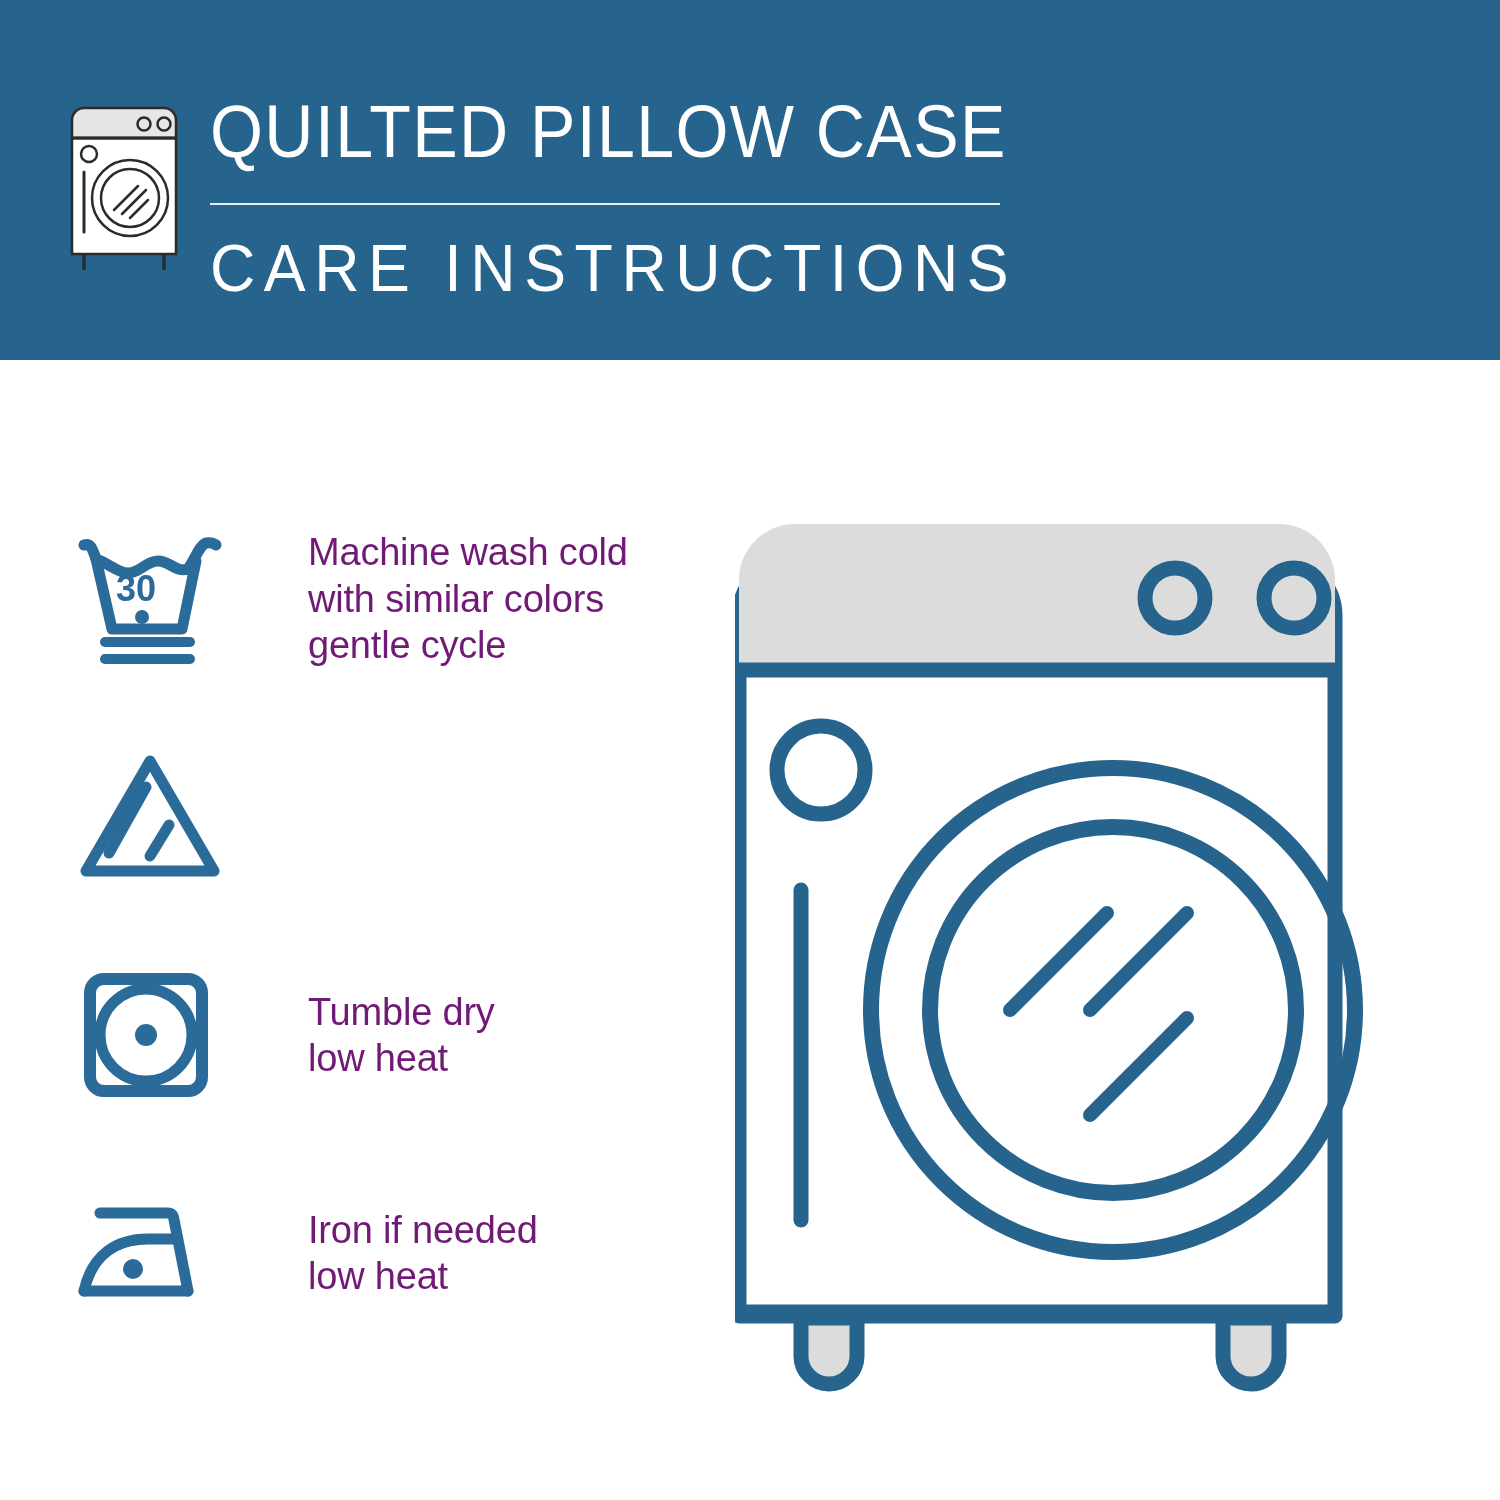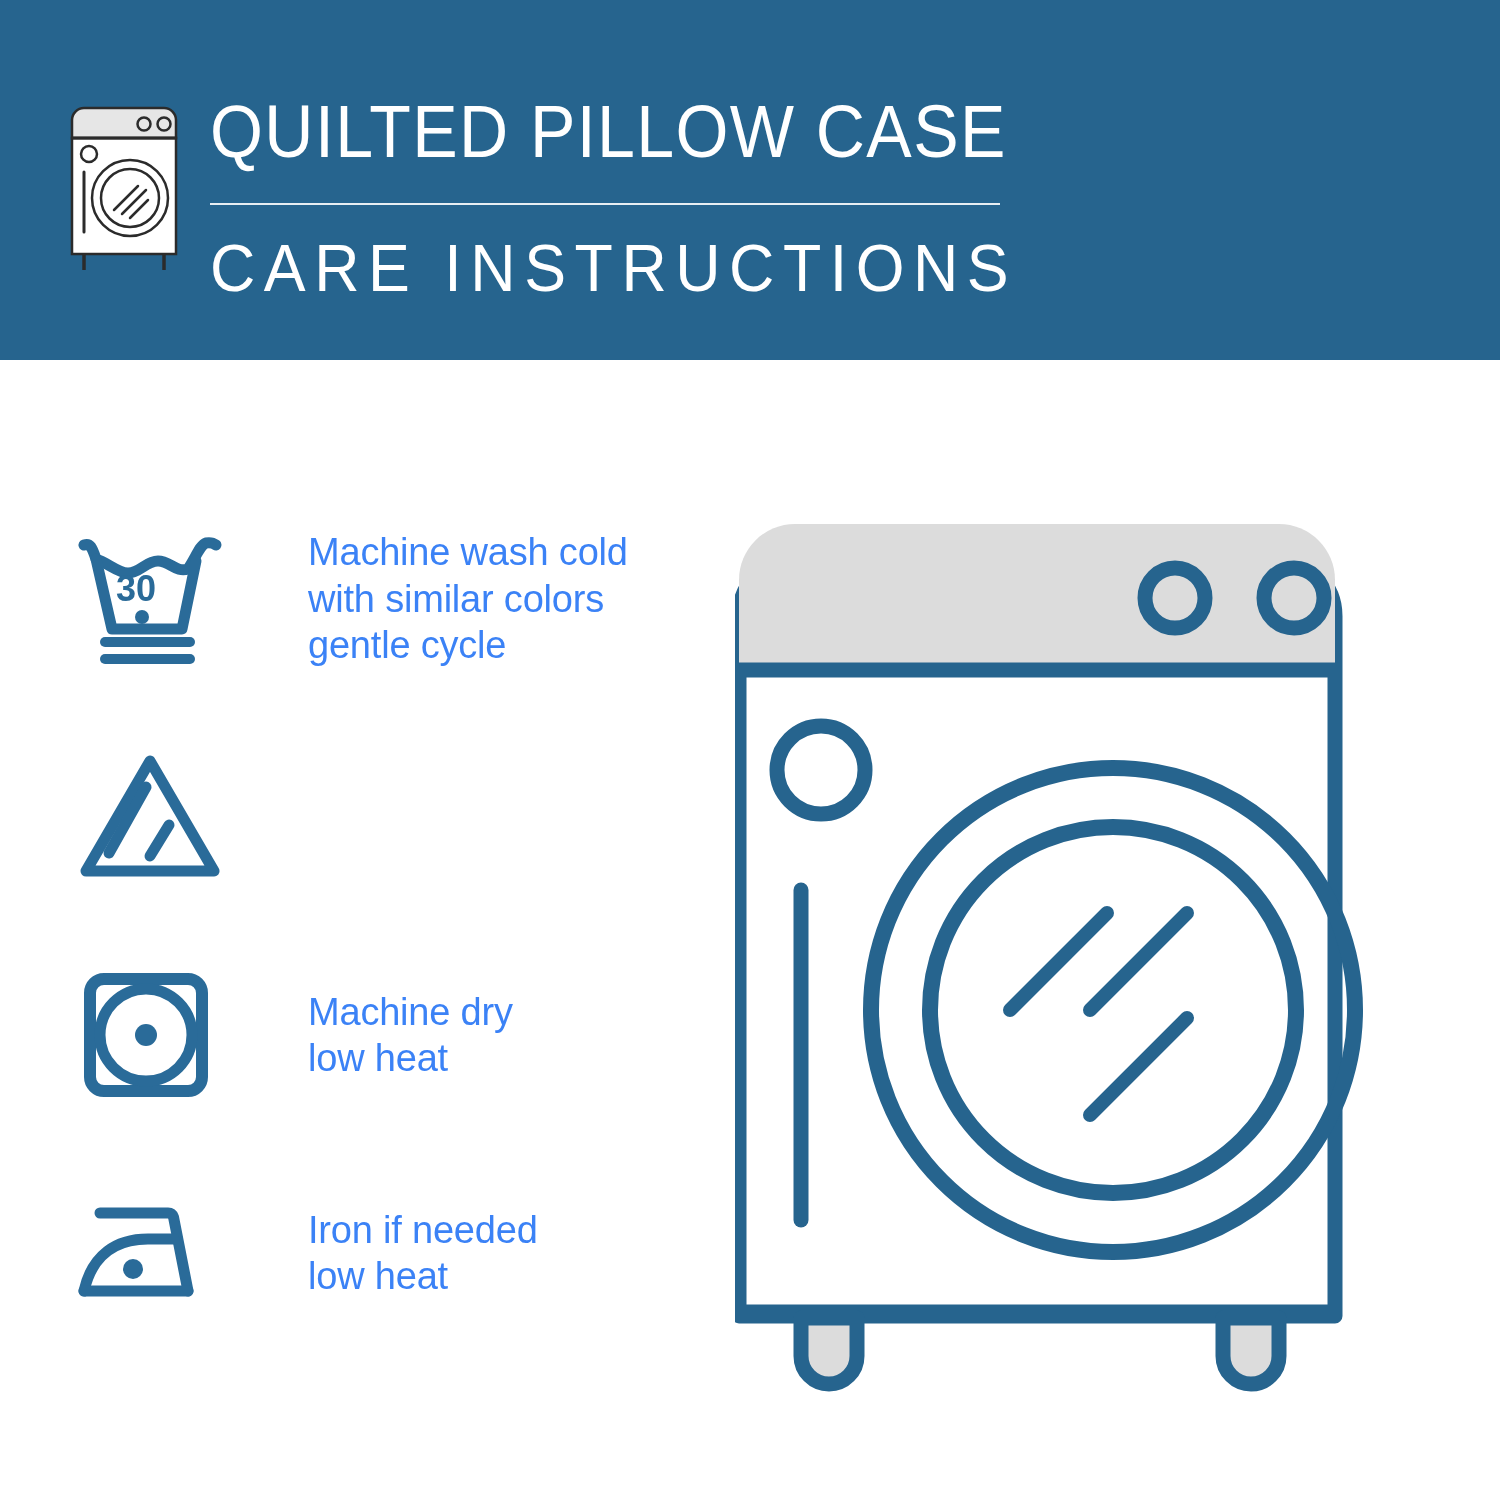--- a/index.html
+++ b/index.html
@@ -97,21 +97,21 @@
   .care-symbol {
     width: 170px;
     flex: 0 0 170px;
     display: flex;
     align-items: center;
     justify-content: flex-start;
   }
   .care-label {
     font-size: 38px;
     line-height: 1.22;
-    color: #3b82f6;
+    color: #701a75;
     font-weight: 400;
     letter-spacing: -0.2px;
     margin-left: 68px;
     white-space: pre-line;
   }
 
   
   .machine-wrap {
     position: absolute;
     left: 735px;
@@ -204,21 +204,21 @@
     </div>
 
     <div class="care-row">
       <div class="care-symbol">
         <svg viewBox="0 0 160 140" width="160" height="140" aria-hidden="true">
           <rect x="20" y="14" width="112" height="112" rx="14" fill="none" stroke="#2A6B99" stroke-width="12"></rect>
           <circle cx="76" cy="70" r="46" fill="none" stroke="#2A6B99" stroke-width="11"></circle>
           <circle cx="76" cy="70" r="11" fill="#2A6B99"></circle>
         </svg>
       </div>
-      <div class="care-label">Machine dry
+      <div class="care-label">Tumble dry
 low heat</div>
     </div>
 
     <div class="care-row">
       <div class="care-symbol">
         <svg viewBox="0 0 160 140" width="160" height="140" aria-hidden="true">
           <g fill="none" stroke="#2A6B99" stroke-width="11" stroke-linecap="round" stroke-linejoin="round">
 
             <path d="M30 30 H 98 a6 6 0 0 1 5.5 4 L 118 108"></path>
 

